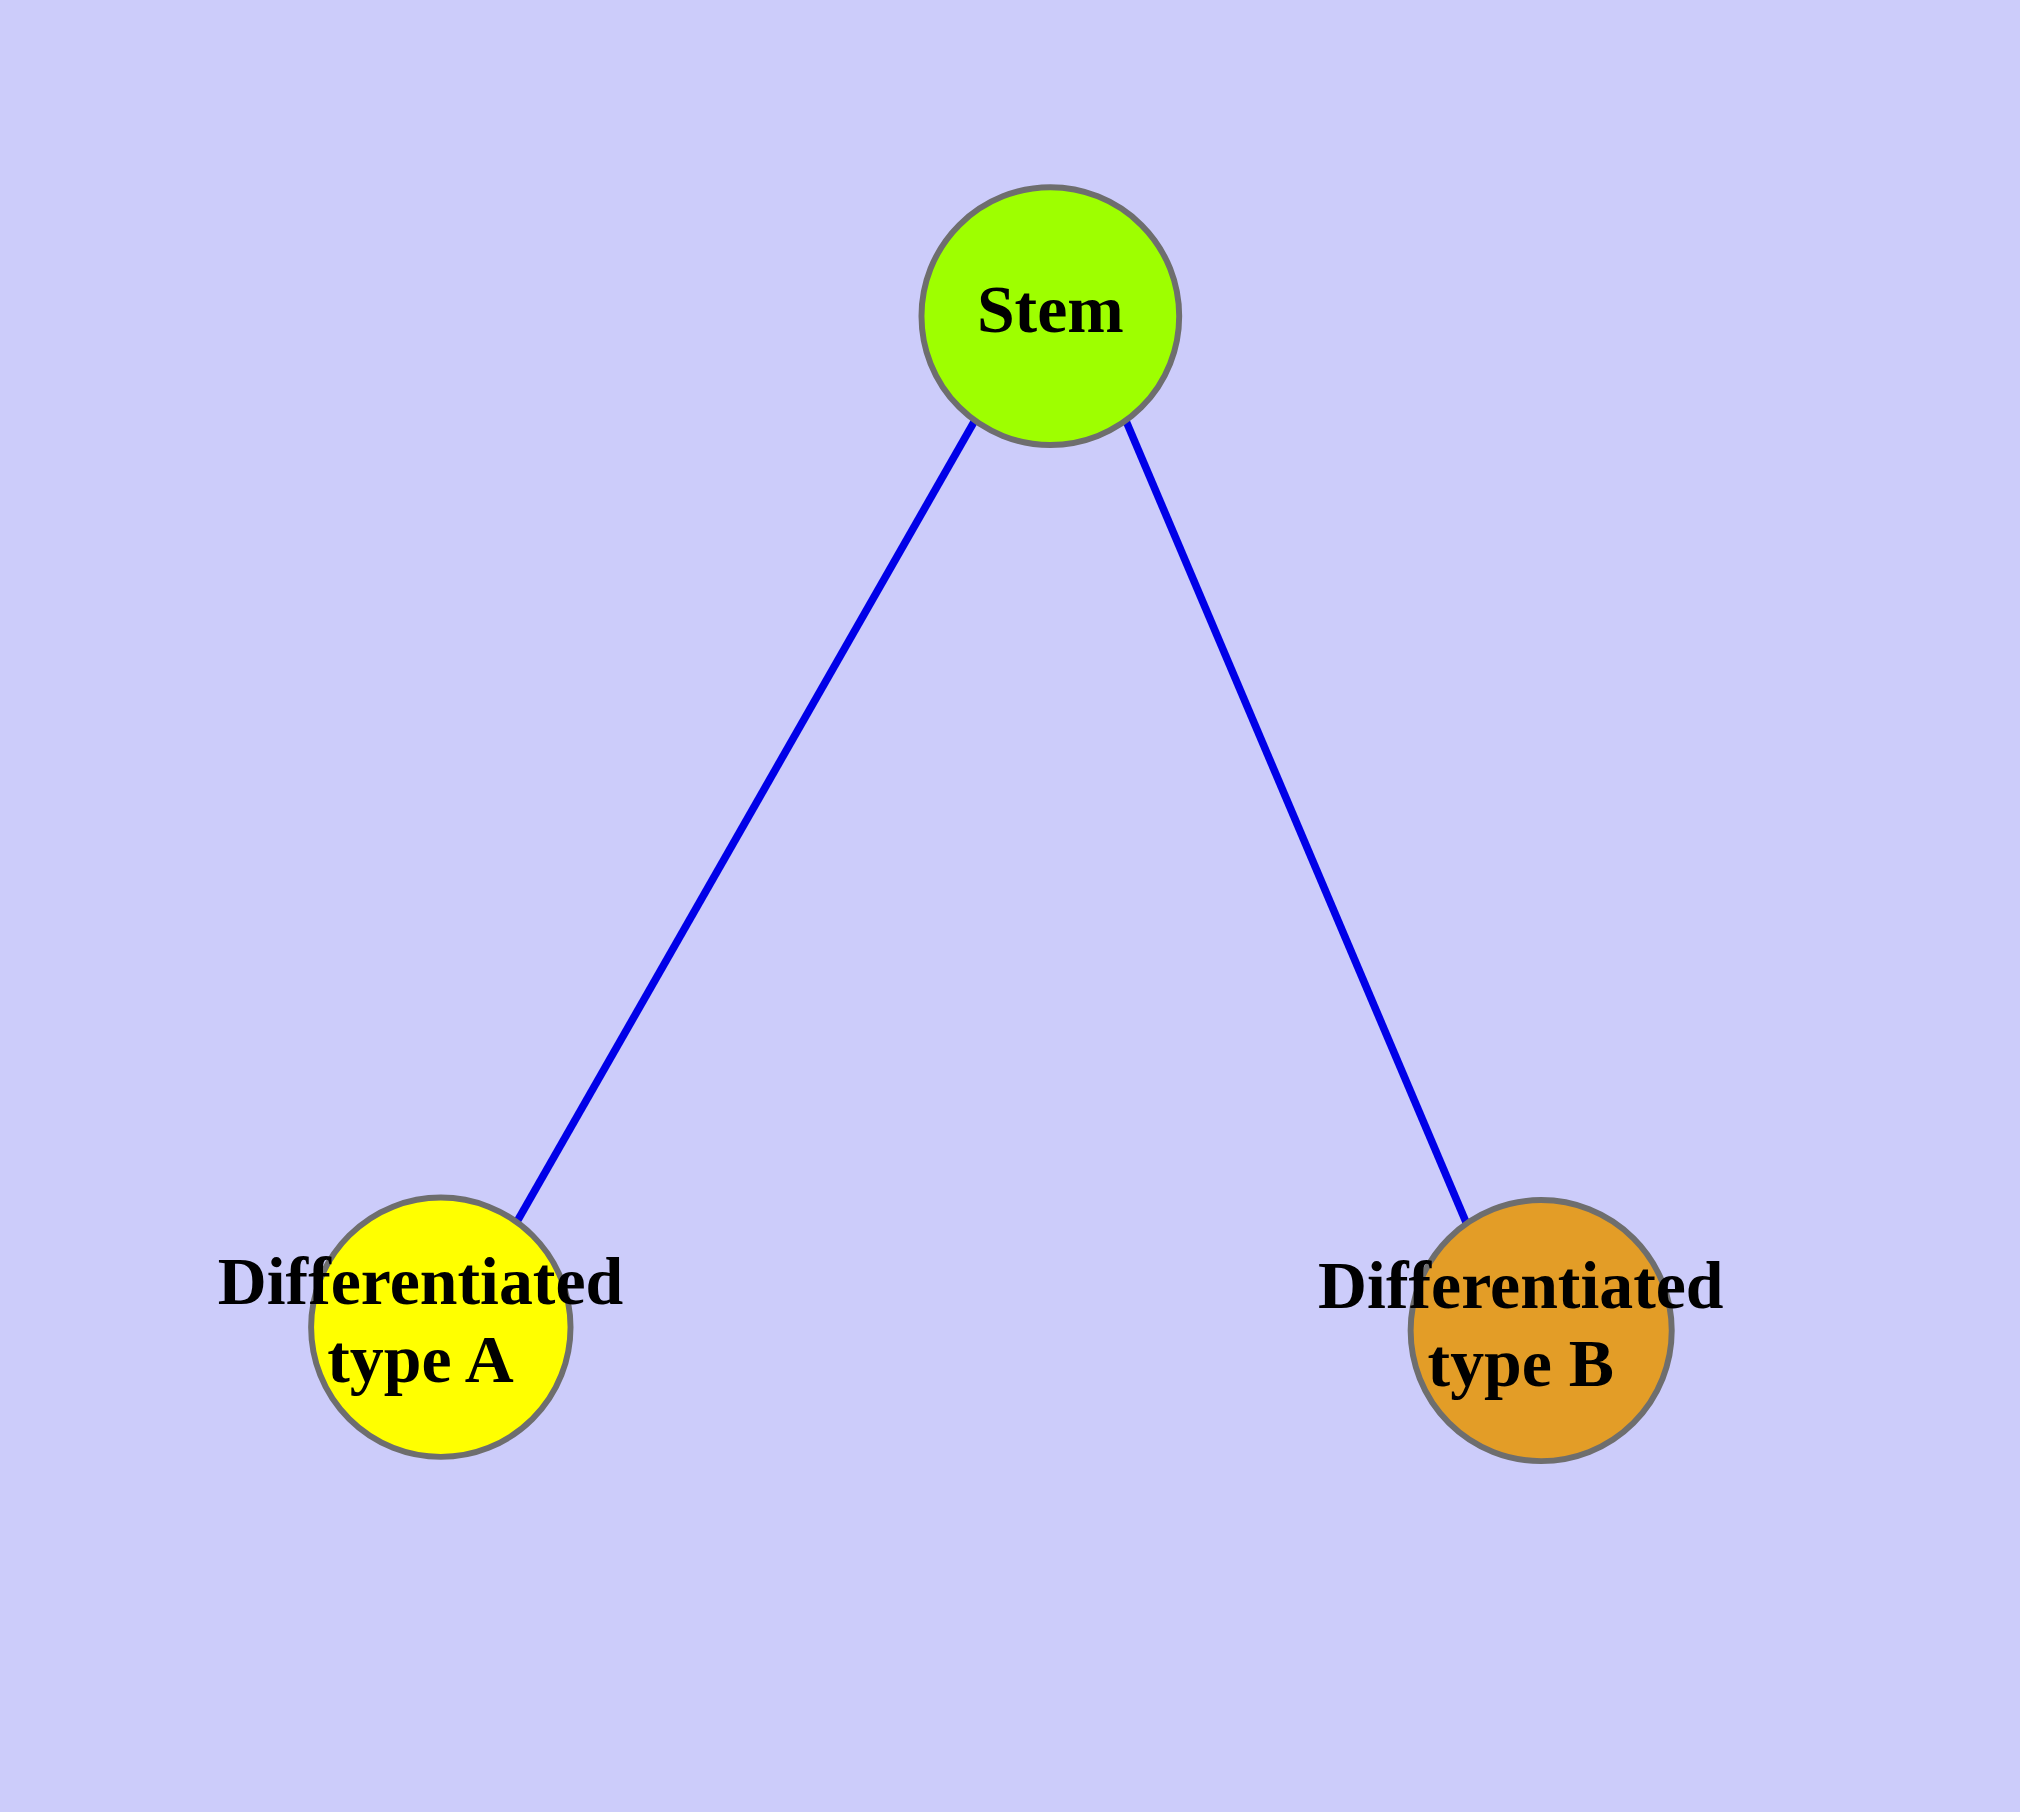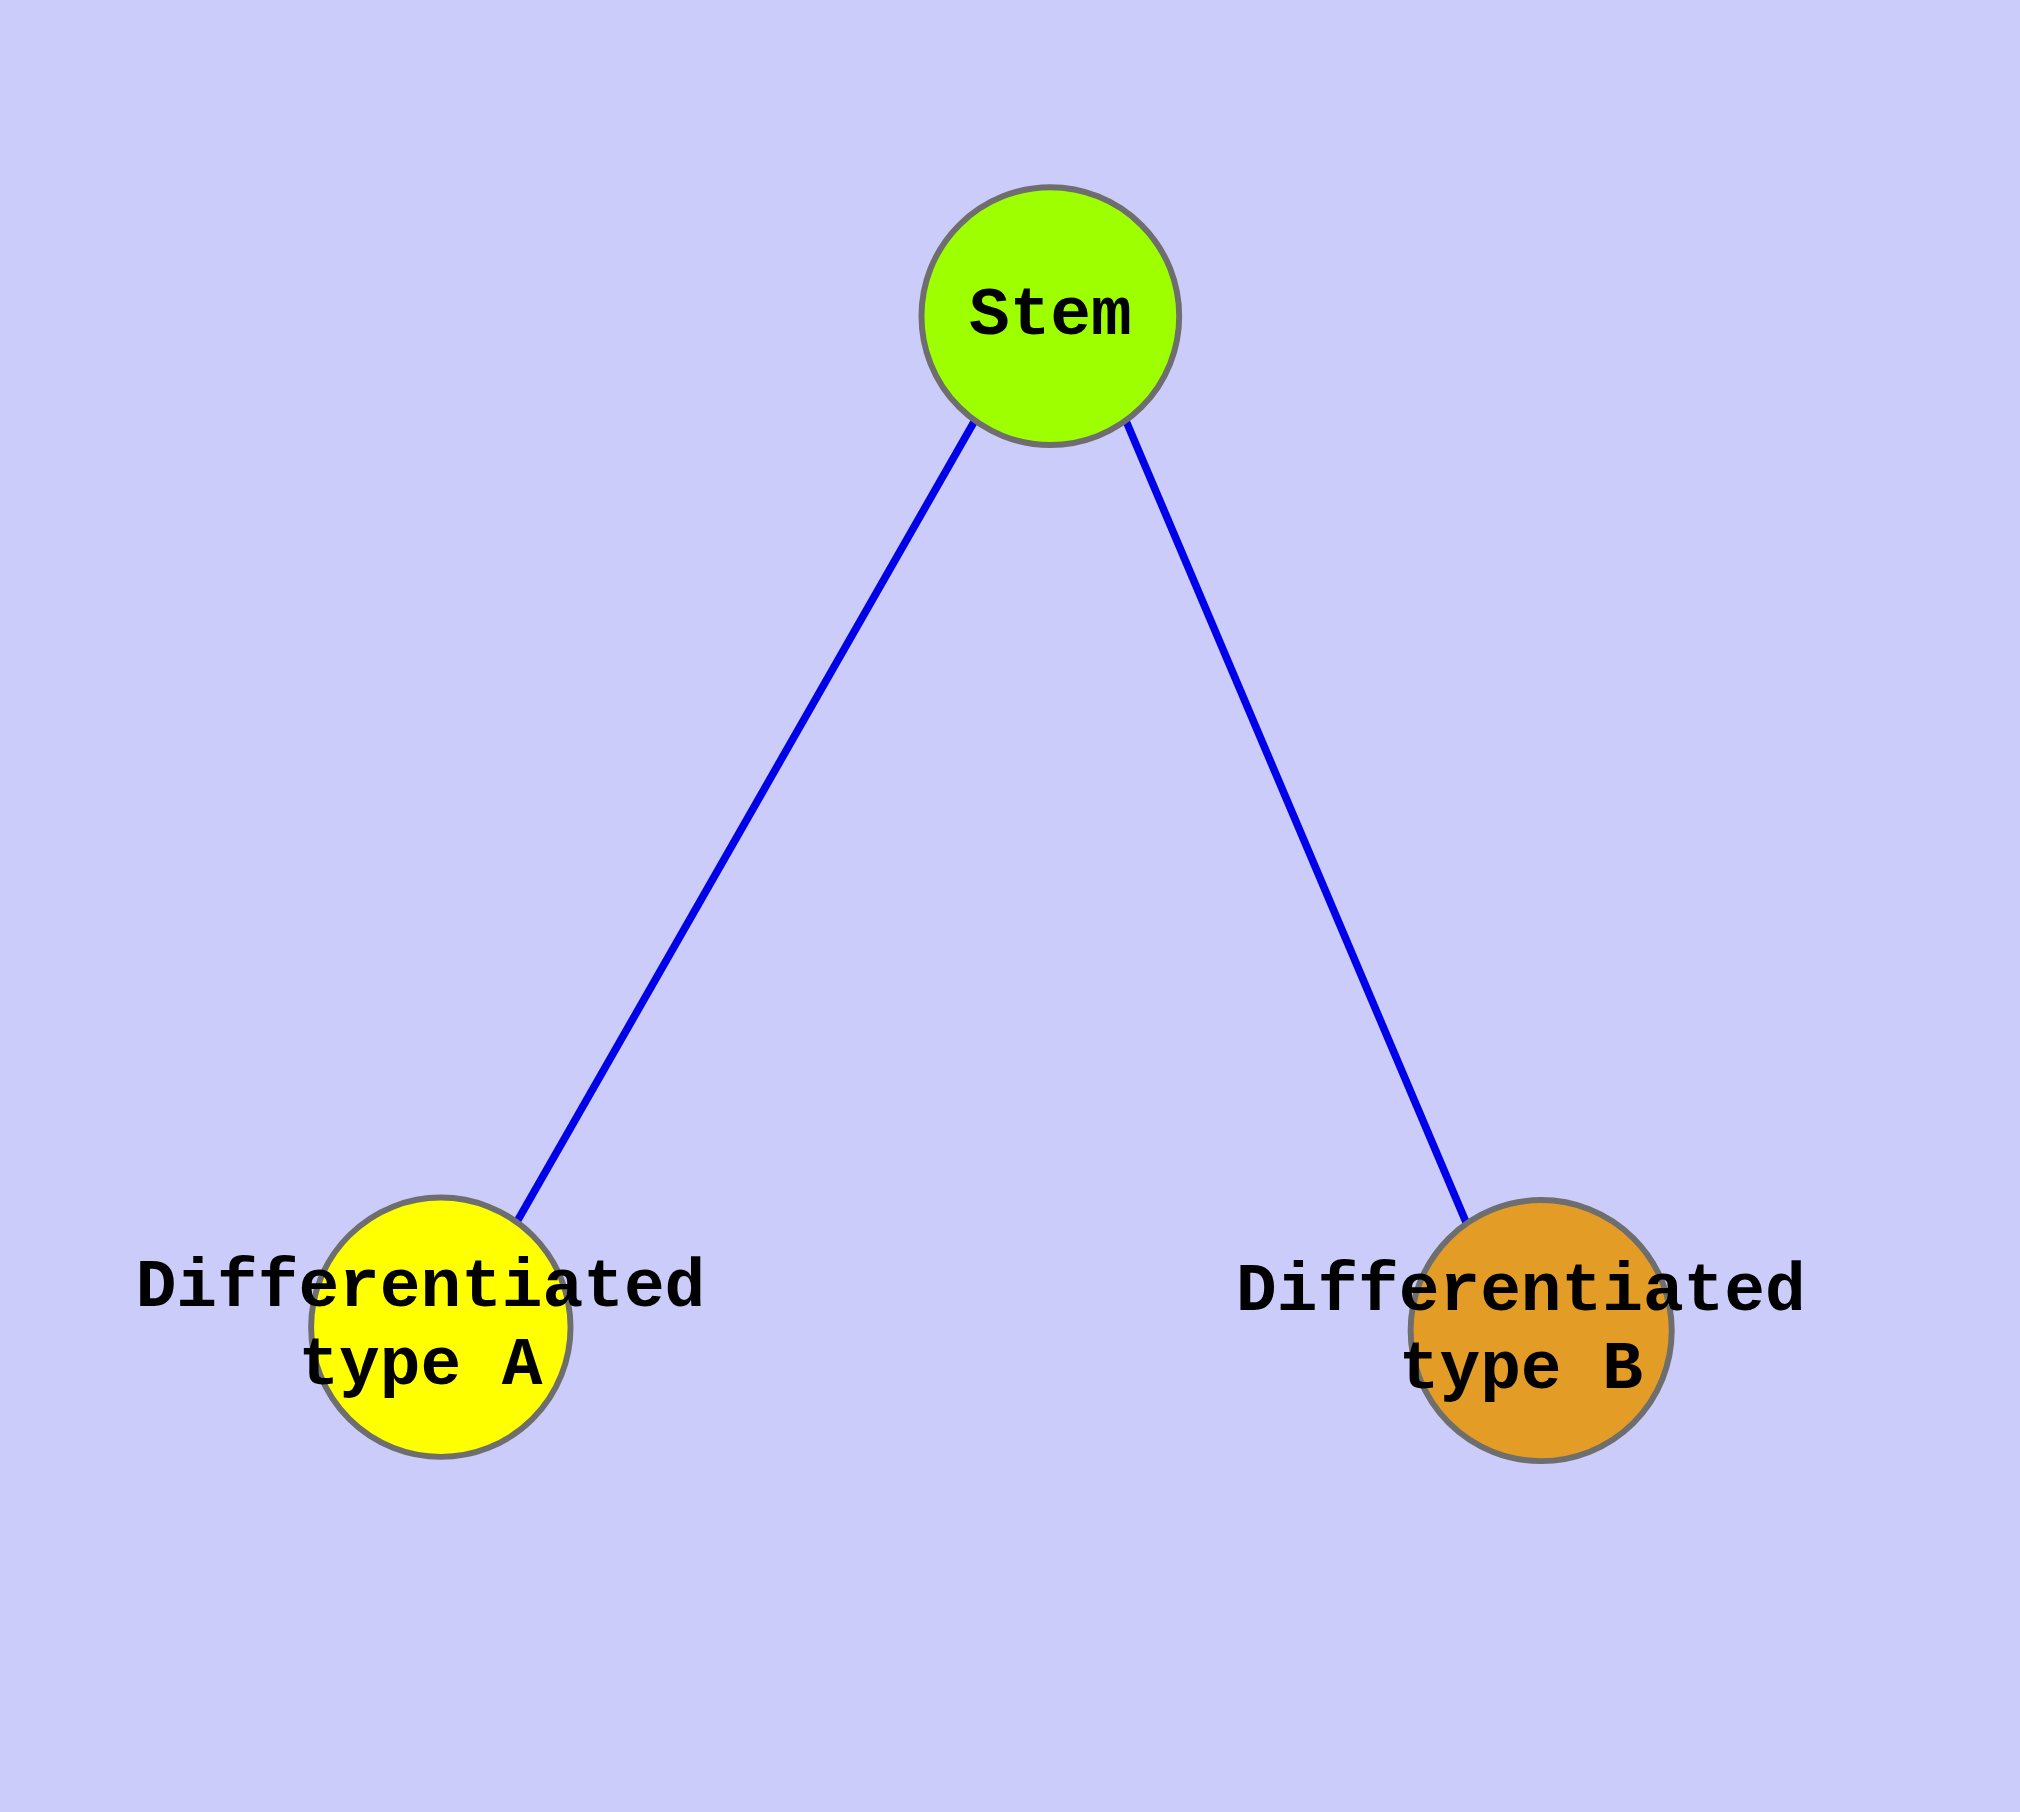--- a/index.html
+++ b/index.html
@@ -6,21 +6,21 @@
   html, body {
     margin: 0;
     padding: 0;
     background: #ffffff;
   }
   #canvas {
     position: relative;
     width: 2021px;
     height: 1812px;
     overflow: hidden;
-    font-family: Liberation Mono, monospace;
+    font-family: Liberation Serif, serif;
   }
   #graph-bg {
     position: absolute;
     inset: 0;
     width: 100%;
     height: 100%;
   }
   #graph-svg {
     position: absolute;
     inset: 0;

